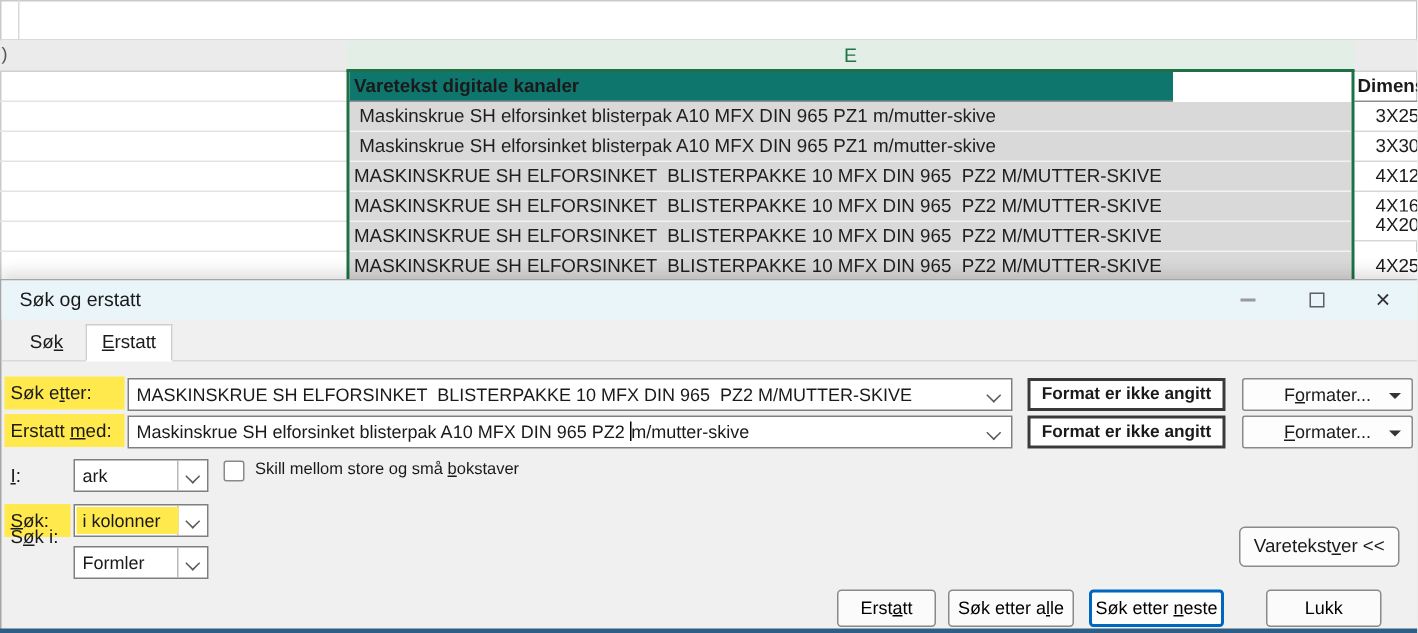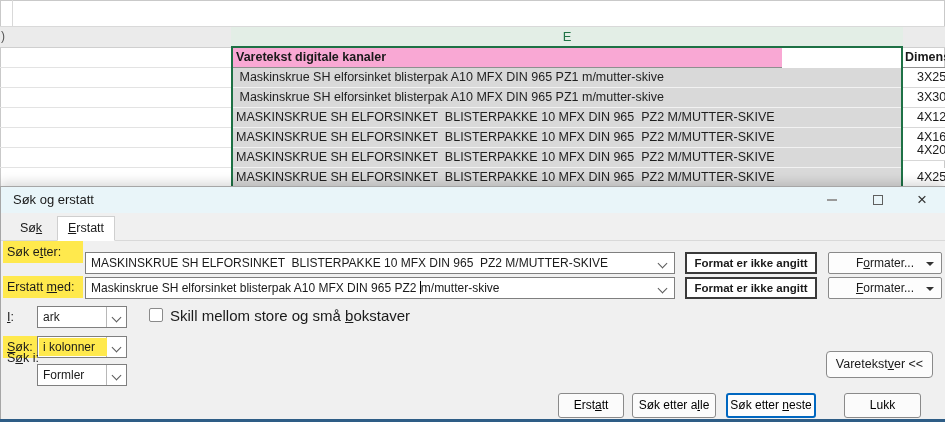--- a/index.html
+++ b/index.html
@@ -15,21 +15,21 @@
   .hdrband  { position:absolute; left:0; top:27px; width:945px; height:21px; background:#ebebeb; border-bottom:1px solid #cfcfcf; }
   .corner-text { position:absolute; left:1px; top:29px; font-size:12px; color:#555; }
   .hdrE {
     position:absolute; left:231px; top:27px; width:672px; height:21px;
     background:#e3eee6; border-bottom:2px solid #1e7145;
     color:#217346; font-size:13px; text-align:center; line-height:19px;
   }
   .ecol-border { position:absolute; top:47px; width:2px; height:139px; background:#1e7145; z-index:3; }
   .ecol-border.l { left:231px; } .ecol-border.r { left:901px; }
   .cellEh {
-    position:absolute; left:233px; top:48px; width:549px; height:20px; background:#f9a8d4;
+    position:absolute; left:233px; top:48px; width:549px; height:20px; background:#0f766e;
     font-weight:bold; font-size:12.5px; line-height:19px; padding-left:3px;
     border-bottom:1px solid #8f8f8f; white-space:pre; overflow:hidden;
   }
   .cellDh {
     position:absolute; left:903px; top:48px; width:42px; height:20px;
     font-weight:bold; font-size:12.5px; line-height:19px; padding-left:2px;
     border-bottom:1px solid #8f8f8f; white-space:pre; overflow:hidden;
   }
   .cellE {
     position:absolute; left:233px; width:668px; height:20px; background:#d9d9d9;
@@ -60,36 +60,36 @@
     position:absolute; left:56px; top:3px; width:58px; height:25px; background:#fff;
     border:1px solid #cfcfcf; border-bottom:1px solid #fff; text-align:center; line-height:23px; z-index:2;
   }
   .mn { text-decoration:underline; }
   .hl { background:#ffe94d; }
   .flabel { position:absolute; left:2px; width:80px; height:22px; line-height:22px; padding-left:4px; font-size:12.5px; }
   .combo { position:absolute; background:#fff; border:1px solid #7f7f7f; height:22px; }
   .combo .val { position:absolute; left:5px; top:0; right:22px; line-height:20px; font-size:12px; white-space:pre; overflow:hidden; z-index:2; }
   .chev { position:absolute; right:8px; top:7px; width:7px; height:7px; border-right:1.5px solid #5a5a5a; border-bottom:1.5px solid #5a5a5a; transform:rotate(45deg); }
   .combo-big { left:84px; width:590px; }
-  .combo-sm { left:36px; width:90px; }
+  .combo-sm { left:48px; width:90px; }
   .combo-sm .seg { position:absolute; right:0; top:0; width:20px; height:100%; border-left:1px solid #b8b8b8; }
   .combo-sm .seg .chev { right:6px; }
   .val-hl { position:absolute; left:1px; top:1px; bottom:1px; width:68px; background:#ffe94d; z-index:1; }
   .caret { display:inline-block; width:1px; height:13px; background:#000; vertical-align:-2px; }
   .fmtprev {
     position:absolute; left:684px; width:132px; height:22px; background:#fff;
     border:2px solid #3a3a3a; font-weight:bold; font-size:11.5px; text-align:center; line-height:18px;
   }
   .fmtbtn {
     position:absolute; left:827px; width:114px; height:22px; background:#fdfdfd;
     border:1px solid #8a8a8a; border-radius:2px; font-size:12px; text-align:center; line-height:20px;
   }
   .fmtbtn .dd { position:absolute; right:7px; top:9px; width:0; height:0; border-left:4px solid transparent; border-right:4px solid transparent; border-top:4px solid #333; }
   .olabel { position:absolute; left:6px; height:22px; line-height:22px; font-size:12.5px; }
-  .check-row { position:absolute; left:148px; display:flex; gap:7px; align-items:center; height:16px; font-size:15px; }
+  .check-row { position:absolute; left:148px; display:flex; gap:7px; align-items:flex-start; height:16px; font-size:11px; }
   .cbox { width:14px; height:14px; background:#fff; border:1px solid #8a8a8a; border-radius:2px; flex:0 0 auto; }
   .btn {
     position:absolute; height:25px; background:#fbfbfb; border:1px solid #8a8a8a; border-radius:3px;
     font-size:12px; text-align:center; line-height:23px; color:#000;
   }
   .btn.default { border:2px solid #0067c0; line-height:21px; background:#fdfdfd; }
   .btn.yellow { background:#ffe94d; border:1px solid #e3cd45; height:28px; line-height:26px; }
   .altbtn { position:absolute; left:825px; top:164px; width:107px; height:27px; background:#fcfcfc; border:1px solid #8a8a8a; border-radius:4px; font-size:12.5px; text-align:center; line-height:25px; }
   .bottomline { position:absolute; left:0; bottom:0; width:945px; height:3px; background:#2e5d86; z-index:30; }
 </style>
@@ -145,21 +145,21 @@
       <span class="wbtn close">
           <span>×</span>
         </span>
     </div>
 
     <div class="tabstrip">
       <span class="tab-inactive"><span>Sø</span><span class="mn">k</span><span></span></span>
       <span class="tab-active"><span></span><span class="mn">E</span><span>rstatt</span></span>
     </div>
 
-    <span class="flabel hl" style="top:54px"><span>Søk e</span><span class="mn">t</span><span>ter:</span></span>
+    <span class="flabel hl" style="top:64px"><span>Søk e</span><span class="mn">t</span><span>ter:</span></span>
     <div class="combo combo-big" style="top:65px">
       <span class="val">MASKINSKRUE SH ELFORSINKET  BLISTERPAKKE 10 MFX DIN 965  PZ2 M/MUTTER-SKIVE</span>
       <span class="chev"></span>
     </div>
     <div class="fmtprev" style="top:65px">Format er ikke angitt</div>
     <div class="fmtbtn" style="top:65px"><span>F</span><span class="mn">o</span><span>rmater...</span><span class="dd"></span></div>
 
     <span class="flabel hl" style="top:89px"><span>Erstatt </span><span class="mn">m</span><span>ed:</span></span>
     <div class="combo combo-big" style="top:90px">
       <span class="val"><span>Maskinskrue SH elforsinket blisterpak A10 MFX DIN 965 PZ2 </span><span class="caret"></span><span>m/mutter-skive</span></span>

